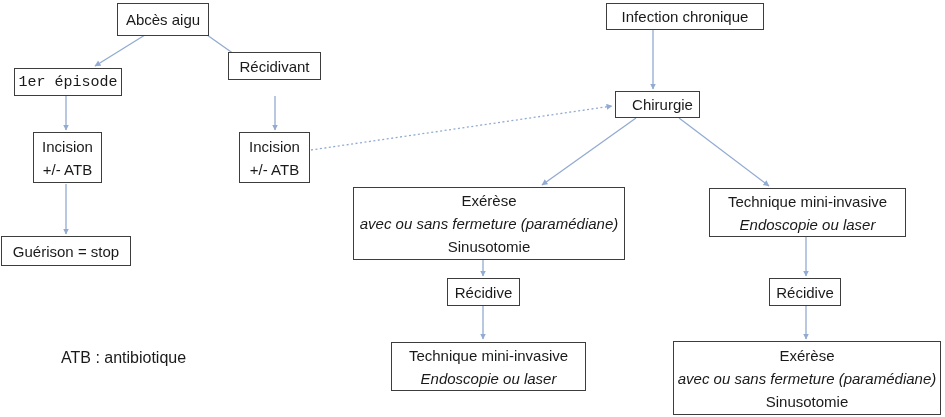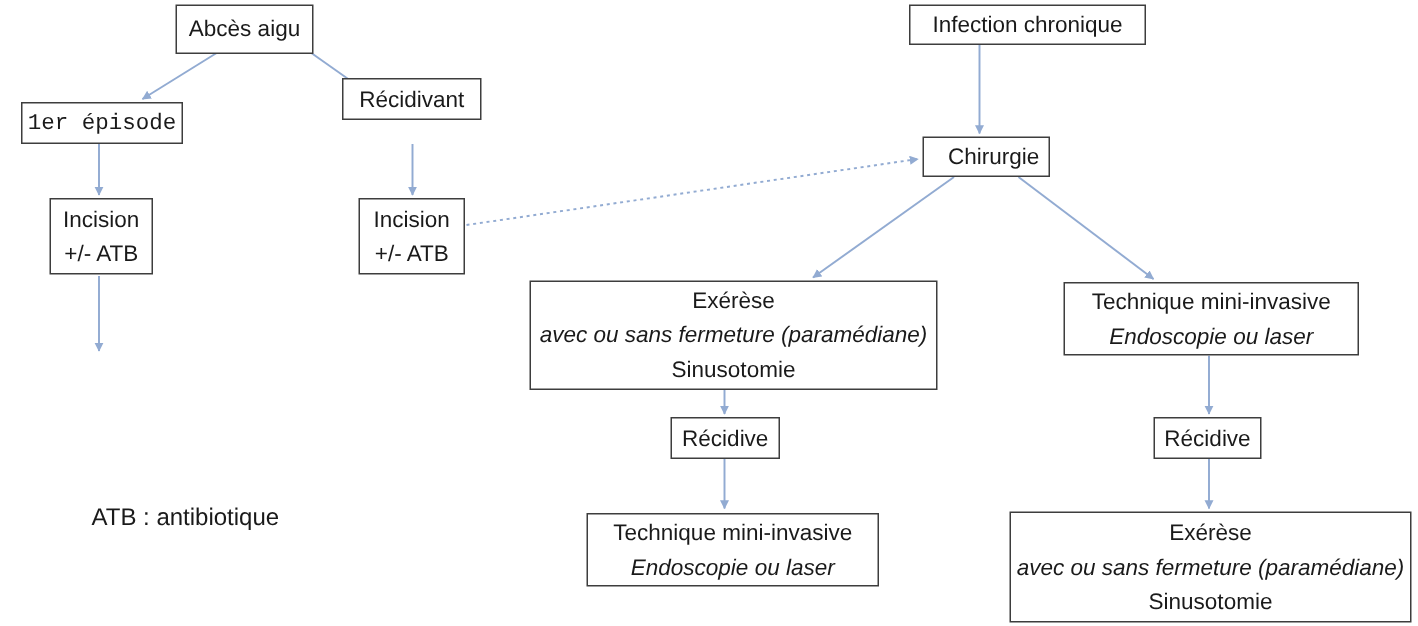--- a/index.html
+++ b/index.html
@@ -83,20 +83,21 @@
   <div class="node" style="left:33px;top:132px;width:69px;height:51px;">
     <span>Incision</span>
     <span>+/- ATB</span>
   </div>
 
   <div class="node" style="left:239px;top:132px;width:71px;height:51px;">
     <span>Incision</span>
     <span>+/- ATB</span>
   </div>
 
+  <div class="node" style="left:1px;top:236px;width:130px;height:30px;">Guérison = stop</div>
 
   <div class="node" style="left:353px;top:187px;width:272px;height:73px;">
     <span>Exérèse</span>
     <span class="italic">avec ou sans fermeture (paramédiane)</span>
     <span>Sinusotomie</span>
   </div>
 
   <div class="node" style="left:709px;top:188px;width:197px;height:49px;">
     <span>Technique mini-invasive</span>
     <span class="italic">Endoscopie ou laser</span>
@@ -111,15 +112,15 @@
     <span>Technique mini-invasive</span>
     <span class="italic">Endoscopie ou laser</span>
   </div>
 
   <div class="node" style="left:673px;top:341px;width:268px;height:74px;">
     <span>Exérèse</span>
     <span class="italic">avec ou sans fermeture (paramédiane)</span>
     <span>Sinusotomie</span>
   </div>
 
-  <div class="note" style="left:61px;top:336px;">ATB : antibiotique</div>
+  <div class="note" style="left:61px;top:348px;">ATB : antibiotique</div>
 
 </div>
 
 </body></html>

